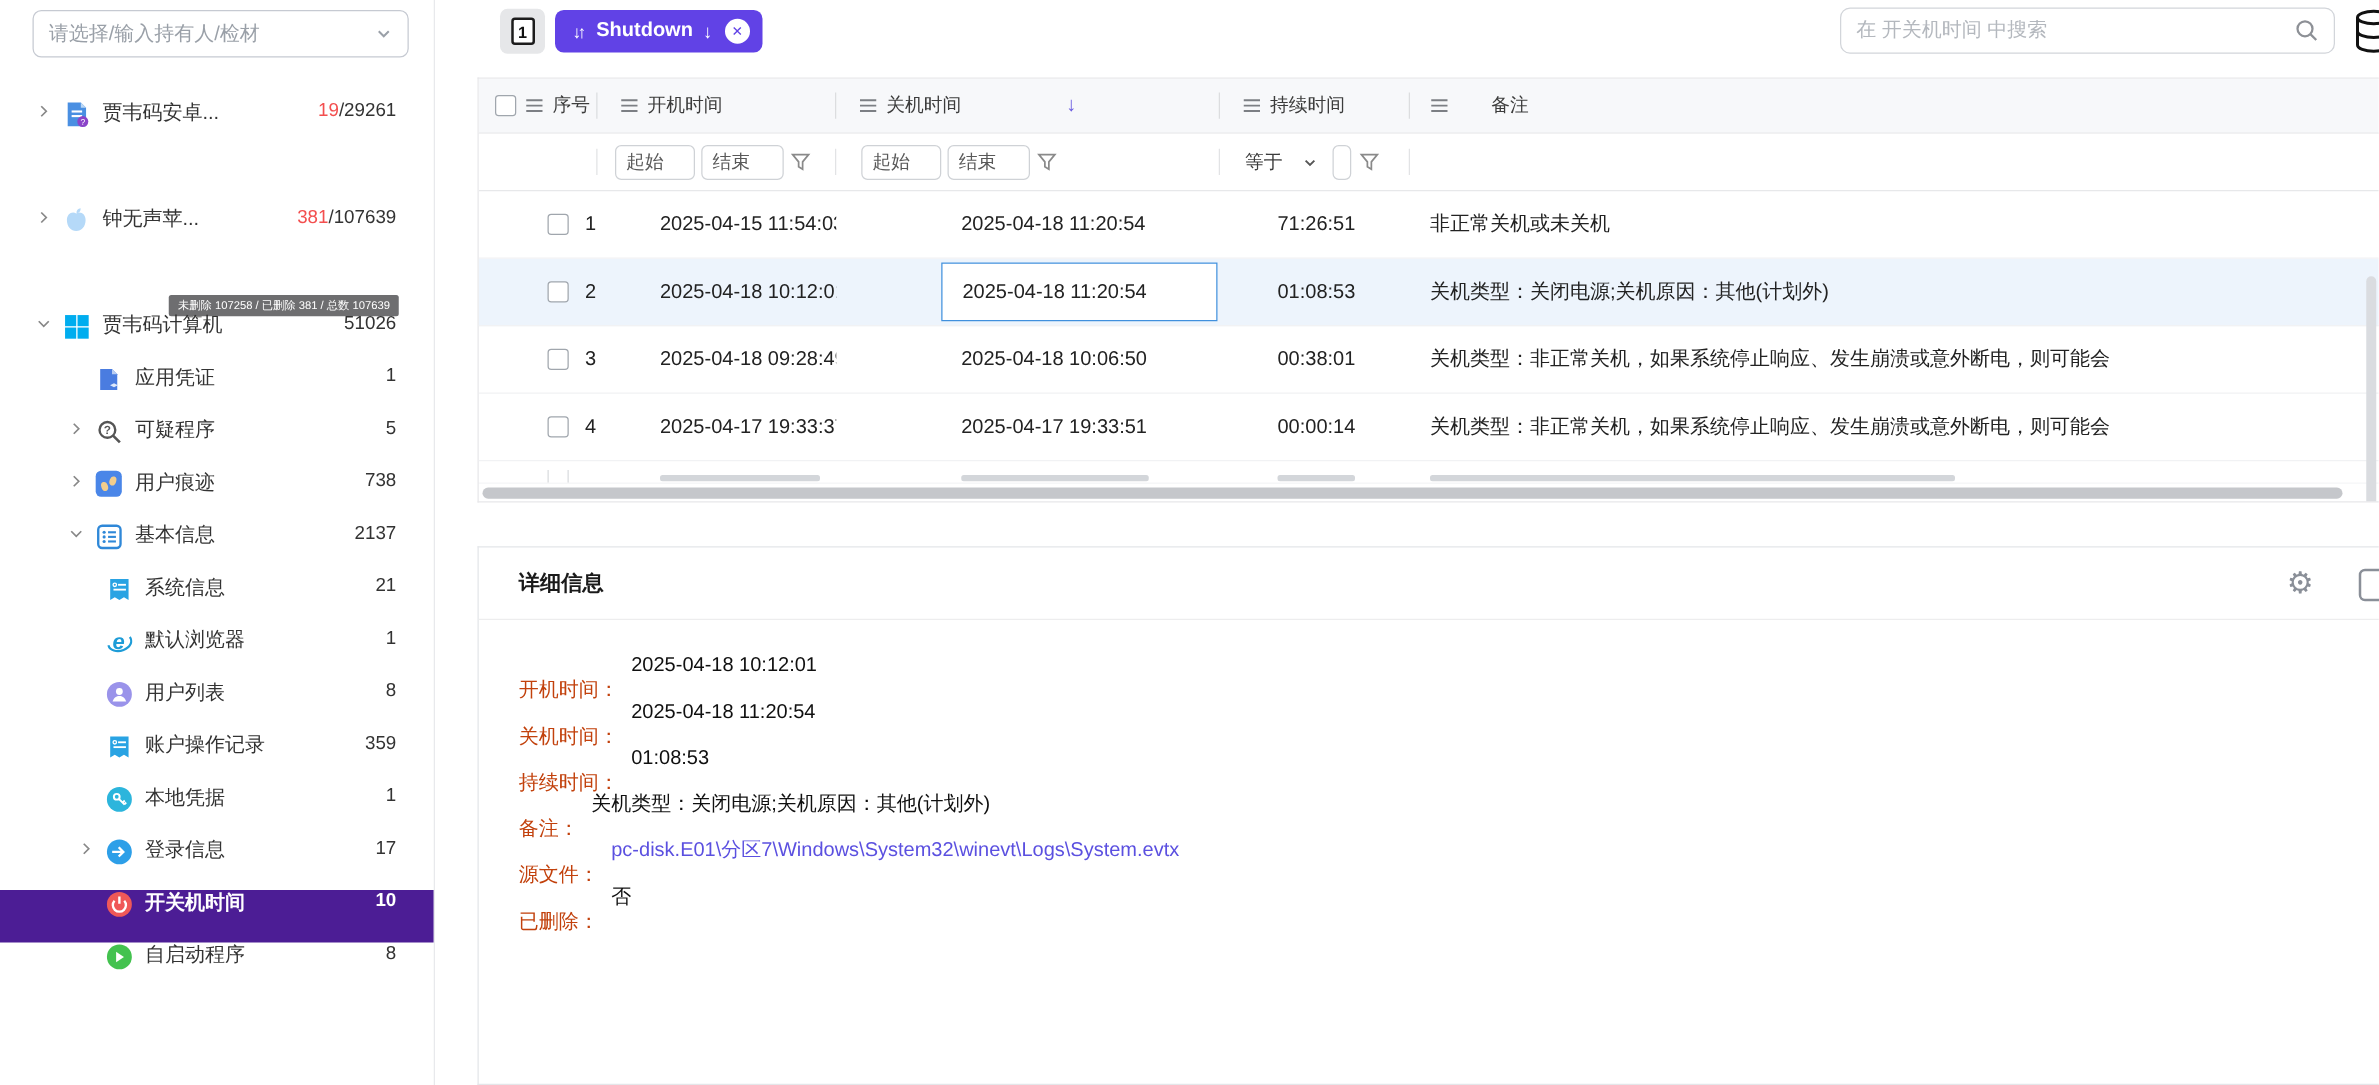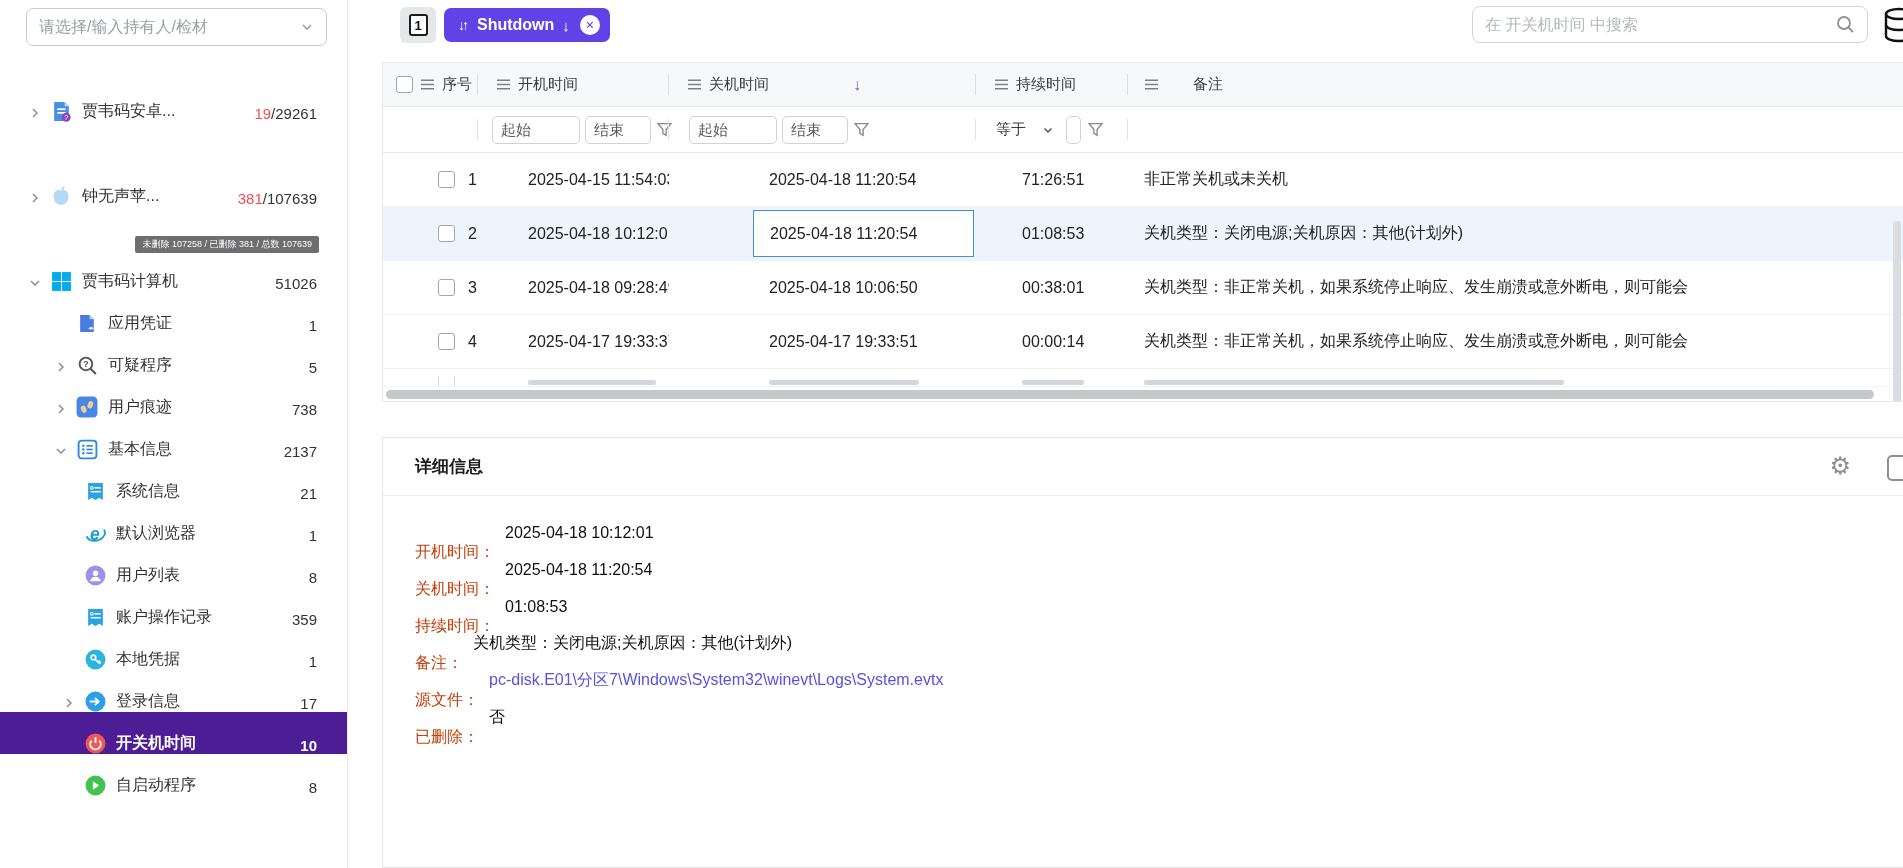--- a/index.html
+++ b/index.html
@@ -9,21 +9,21 @@
 
   
   .sidebar { position:absolute; left:0; top:0; width:348px; height:868px;
     background:#fff; border-right:1px solid #e8e9ec; overflow:hidden; }
   .owner-select { margin:8px 20px 34px 26px; height:38px; border:1px solid #c6cad2;
     border-radius:7px; display:flex; align-items:center; padding:0 12px;
     color:#9aa0a8; font-size:16px; cursor:pointer; }
   .owner-select .ph { flex:1; white-space:nowrap; overflow:hidden; }
   .owner-select svg { flex:none; }
 
-  .ti { height:42px; display:flex; align-items:flex-end; font-size:16px; color:#333;
+  .ti { height:42px; display:flex; align-items:flex-start; font-size:16px; color:#333;
     cursor:pointer; position:relative; }
   .ti.l0 { padding-left:26px; }
   .ti.l1 { padding-left:52px; }
   .ti.l2 { padding-left:60px; }
   .ti.gap { margin-bottom:43px; }
   .chev { width:18px; height:18px; display:flex; align-items:center; justify-content:center;
     margin-right:6px; flex:none; }
   .ic { width:22px; height:22px; margin-right:10px; flex:none; display:flex;
     align-items:center; justify-content:center; }
   .lb { white-space:nowrap; overflow:hidden; }
@@ -84,21 +84,21 @@
   .tfilter { display:flex; height:46px; background:#fff; border-bottom:1px solid #e7e8ea;
     align-items:center; font-size:15px; color:#555; }
   .fc { display:flex; align-items:center; height:100%; position:relative; }
   .fc.c-start { padding-left:14px; gap:5px; }
   .fc.c-end { padding-left:20px; gap:5px; }
   .fc.c-dur { padding-left:10px; gap:6px; }
   .fc.c-note { padding-left:16px; padding-right:16px; }
   .fin { height:28px; border:1px solid #cfd2d6; border-radius:5px; font-size:15px;
     color:#444; padding:0 8px; font-family:inherit; outline:none; }
   .fin::placeholder { color:#595959; }
-  .fin.w1 { width:88px; }
+  .fin.w1 { width:64px; }
   .fin.w2 { width:66px; }
   .fin.tiny { width:15px; padding:0; }
   .fin.wide { flex:1; }
   .fsel { display:flex; align-items:center; gap:16px; padding:0 6px 0 10px; height:28px;
     color:#3c3c3c; cursor:pointer; }
   .funnel { flex:none; cursor:pointer; display:flex; }
   .fdiv { position:absolute; right:0; top:12px; bottom:12px; border-right:1px solid #e2e3e5; }
 
   .tr { display:flex; height:54px; align-items:center; font-size:16px; color:#222;
     border-bottom:1px solid #f1f2f4; }

